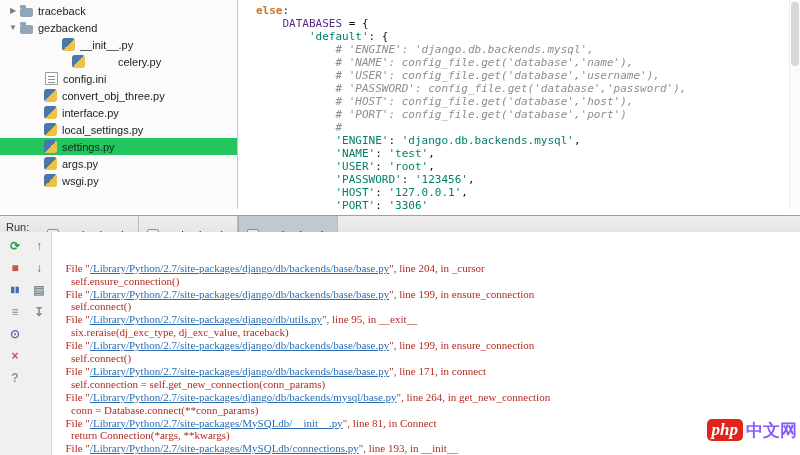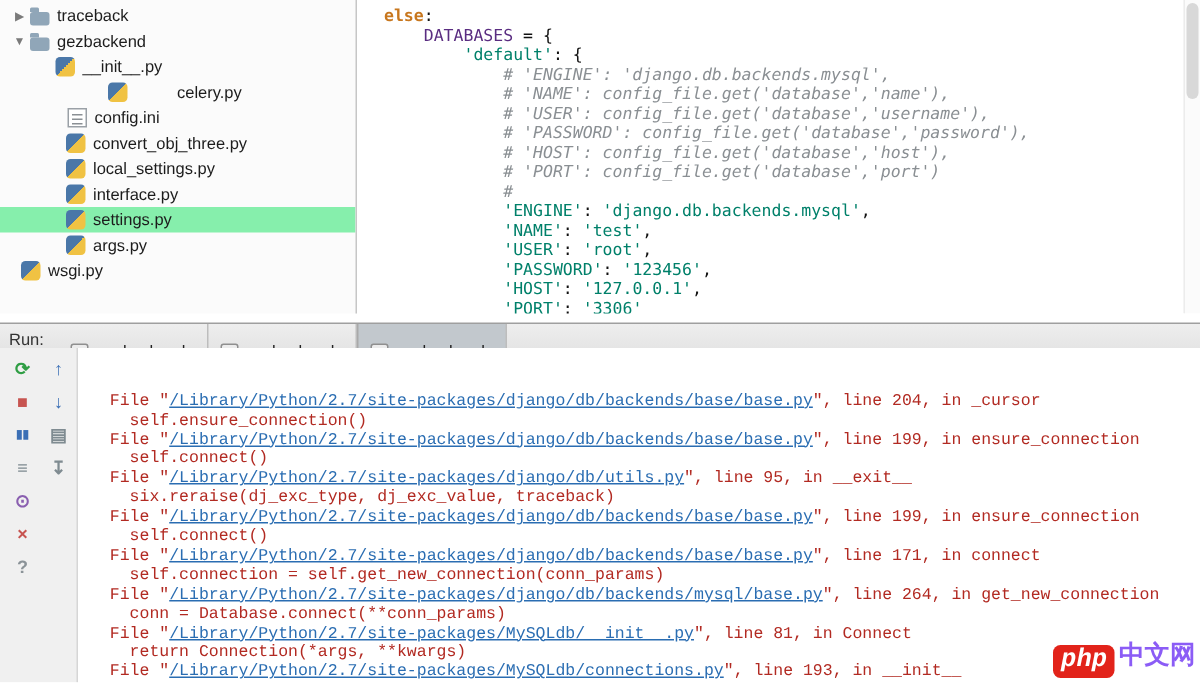--- a/index.html
+++ b/index.html
@@ -4,21 +4,21 @@
 <style>
   *{margin:0;padding:0;box-sizing:border-box}
   html,body{background:#ffffff}
   body{font-family:"Liberation Sans",sans-serif}
   .ide{position:relative;width:800px;height:455px;background:#fff;overflow:hidden;font-size:11px}
 
   
   .top{position:absolute;top:0;left:0;width:100%;height:209px;display:flex}
   .tree-pane{width:238px;background:#fbfbfb;border-right:1px solid #c6c6c6;padding-top:2px;overflow:hidden}
   .tree-row{display:flex;align-items:center;height:17px;white-space:nowrap;color:#1c1c1c}
-  .tree-row.selected{background:#86efac}
+  .tree-row.selected{background:#22c55e}
   .tree-arrow{width:14px;flex:0 0 14px;font-size:8px;color:#7a7a7a;text-align:center}
   .tree-label{font-size:11px}
   .fi{width:13px;height:13px;flex:0 0 13px;margin-right:5px;position:relative;display:inline-block}
   .fi-folder{background:#90a6b8;border-radius:2px;height:9px;margin-top:4px}
   .fi-folder::before{content:'';position:absolute;top:-3px;left:0;width:6px;height:3px;background:#90a6b8;border-radius:1px 1px 0 0}
   .fi-python{background:linear-gradient(135deg,#4a77a8 50%,#f0c243 50%);border-radius:3px}
   .fi-ini{background:#fff;border:1px solid #9aa0a6;width:11px;margin-left:1px}
   .fi-ini::before{content:'';position:absolute;left:2px;right:2px;top:3px;height:1px;background:#8a8f94;box-shadow:0 3px 0 #8a8f94,0 6px 0 #8a8f94}
 
   .editor-pane{flex:1;background:#fff;position:relative;overflow:hidden}
@@ -40,48 +40,48 @@
   .run-tab.active{background:#c2c8cd;border-left:1px solid #a9a9a9}
   .tab-icon{width:12px;height:12px;background:#ececec;border:1px solid #8f8f8f;border-radius:2px;display:inline-flex;align-items:center;justify-content:center}
   .tab-icon-play{color:#2f9e44;font-size:6px;line-height:1}
   .tab-label{font-size:11px}
 
   
   .console{position:absolute;top:232px;left:0;width:100%;height:223px;display:flex;background:#fff}
   .console-toolbar{width:52px;background:#f0f0f0;border-right:1px solid #d6d6d6;display:flex;gap:2px;padding:4px 0 0 4px}
   .tb-col{display:flex;flex-direction:column;gap:3px;width:22px}
   .tb-btn{height:19px;display:flex;align-items:center;justify-content:center;font-size:12px;font-weight:bold}
-  .console-out{flex:1;position:relative;font-family:Liberation Mono, monospace;font-size:11px;line-height:12.9px;padding:4px 4px 0 8px;white-space:pre;overflow:hidden}
+  .console-out{flex:1;position:relative;font-family:Liberation Serif, serif;font-size:11px;line-height:12.9px;padding:4px 4px 0 8px;white-space:pre;overflow:hidden}
   .con-line{height:12.9px}
   .con-red{color:#b22a22}
   .con-link{color:#2a6db2;text-decoration:underline;cursor:pointer}
 
   
-  .watermark{position:absolute;right:3px;bottom:3px;display:flex;gap:3px}
+  .watermark{position:absolute;right:3px;bottom:14px;display:flex;align-items:center;gap:3px}
   .wm-php{background:#e2231a;color:#fff;font-weight:bold;font-style:italic;font-size:17px;padding:2px 5px 3px;border-radius:5px;line-height:1}
   .wm-cn{color:#8b5cf6;font-weight:bold;font-size:17px;line-height:1}
 </style>
 </head>
 <body>
 
 <div class="ide">
 
   <div class="top">
     <div class="tree-pane">
         <div class="tree-row" style="padding-left: 6px;">
           <span class="tree-arrow">▶</span>
           <span class="fi fi-folder"></span>
           <span class="tree-label">traceback</span>
         </div>
         <div class="tree-row" style="padding-left: 6px;">
           <span class="tree-arrow">▼</span>
           <span class="fi fi-folder"></span>
           <span class="tree-label">gezbackend</span>
         </div>
-        <div class="tree-row" style="padding-left: 23px;">
+        <div class="tree-row" style="padding-left: 48px;">
           <span class="tree-arrow"></span>
           <span class="fi fi-python"></span>
           <span class="tree-label">__init__.py</span>
         </div>
         <div class="tree-row" style="padding-left: 30px; gap: 28px;">
           <span class="tree-arrow"></span>
           <span class="fi fi-python"></span>
           <span class="tree-label">celery.py</span>
         </div>
         <div class="tree-row" style="padding-left: 30px; align-items: center;">
@@ -90,38 +90,38 @@
           <span class="tree-label">config.ini</span>
         </div>
         <div class="tree-row" style="padding-left: 30px;">
           <span class="tree-arrow"></span>
           <span class="fi fi-python"></span>
           <span class="tree-label">convert_obj_three.py</span>
         </div>
         <div class="tree-row" style="padding-left: 30px;">
           <span class="tree-arrow"></span>
           <span class="fi fi-python"></span>
-          <span class="tree-label">local_settings.py</span>
+          <span class="tree-label">interface.py</span>
         </div>
         <div class="tree-row" style="padding-left: 30px;">
           <span class="tree-arrow"></span>
           <span class="fi fi-python"></span>
-          <span class="tree-label">interface.py</span>
+          <span class="tree-label">local_settings.py</span>
         </div>
         <div class="tree-row selected" style="padding-left: 30px;">
           <span class="tree-arrow"></span>
           <span class="fi fi-python"></span>
           <span class="tree-label">settings.py</span>
         </div>
         <div class="tree-row" style="padding-left: 30px;">
           <span class="tree-arrow"></span>
           <span class="fi fi-python"></span>
           <span class="tree-label">args.py</span>
         </div>
-        <div class="tree-row" style="">
+        <div class="tree-row" style="padding-left: 30px;">
           <span class="tree-arrow"></span>
           <span class="fi fi-python"></span>
           <span class="tree-label">wsgi.py</span>
         </div>
       </div>
     <div class="editor-pane">
       <div class="editor-code"><div class="code-line"><span class="tk-kw">else</span><span class="tk-plain">:</span></div><div class="code-line"><span class="tk-plain">    </span><span class="tk-var">DATABASES</span><span class="tk-plain"> = {</span></div><div class="code-line"><span class="tk-plain">        </span><span class="tk-str">'default'</span><span class="tk-plain">: {</span></div><div class="code-line"><span class="tk-com">            # 'ENGINE': 'django.db.backends.mysql',</span></div><div class="code-line"><span class="tk-com">            # 'NAME': config_file.get('database','name'),</span></div><div class="code-line"><span class="tk-com">            # 'USER': config_file.get('database','username'),</span></div><div class="code-line"><span class="tk-com">            # 'PASSWORD': config_file.get('database','password'),</span></div><div class="code-line"><span class="tk-com">            # 'HOST': config_file.get('database','host'),</span></div><div class="code-line"><span class="tk-com">            # 'PORT': config_file.get('database','port')</span></div><div class="code-line"><span class="tk-com">            #</span></div><div class="code-line"><span class="tk-plain">            </span><span class="tk-str">'ENGINE'</span><span class="tk-plain">: </span><span class="tk-str">'django.db.backends.mysql'</span><span class="tk-plain">,</span></div><div class="code-line"><span class="tk-plain">            </span><span class="tk-str">'NAME'</span><span class="tk-plain">: </span><span class="tk-str">'test'</span><span class="tk-plain">,</span></div><div class="code-line"><span class="tk-plain">            </span><span class="tk-str">'USER'</span><span class="tk-plain">: </span><span class="tk-str">'root'</span><span class="tk-plain">,</span></div><div class="code-line"><span class="tk-plain">            </span><span class="tk-str">'PASSWORD'</span><span class="tk-plain">: </span><span class="tk-str">'123456'</span><span class="tk-plain">,</span></div><div class="code-line"><span class="tk-plain">            </span><span class="tk-str">'HOST'</span><span class="tk-plain">: </span><span class="tk-str">'127.0.0.1'</span><span class="tk-plain">,</span></div><div class="code-line"><span class="tk-plain">            </span><span class="tk-str">'PORT'</span><span class="tk-plain">: </span><span class="tk-str">'3306'</span></div></div>
       <div class="editor-scrollbar">
         <div class="editor-scroll-thumb"></div>
       </div>

